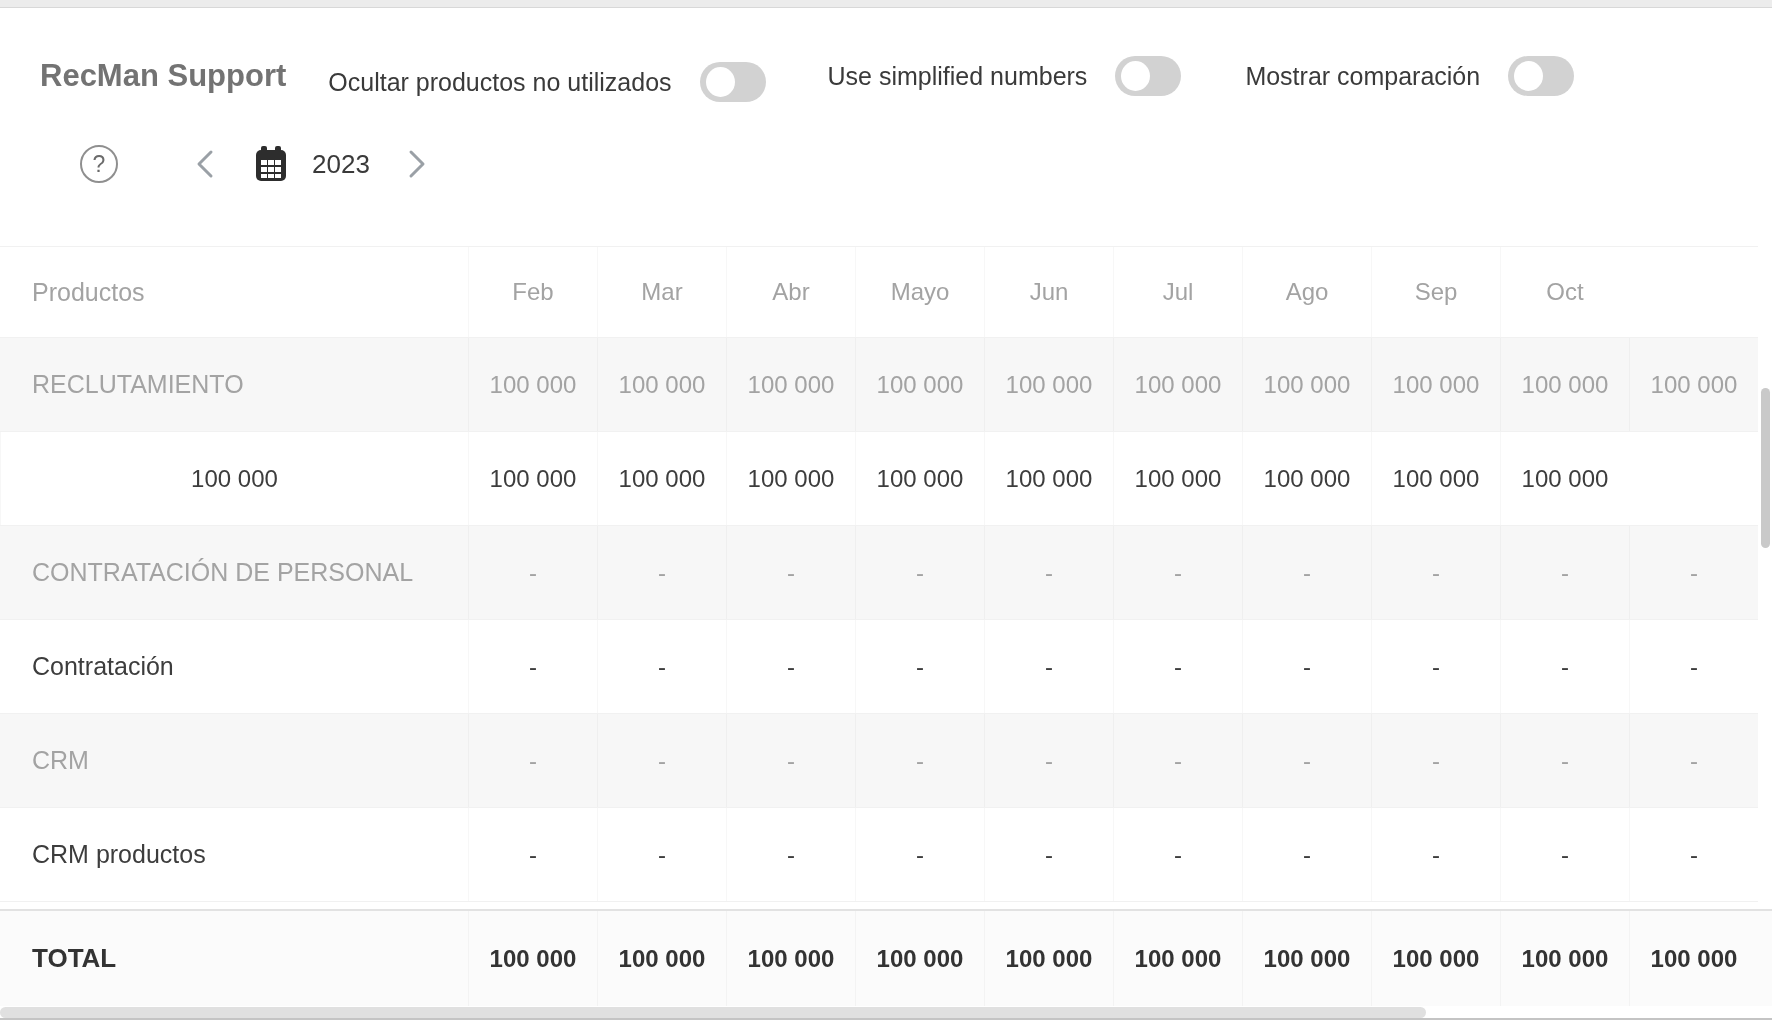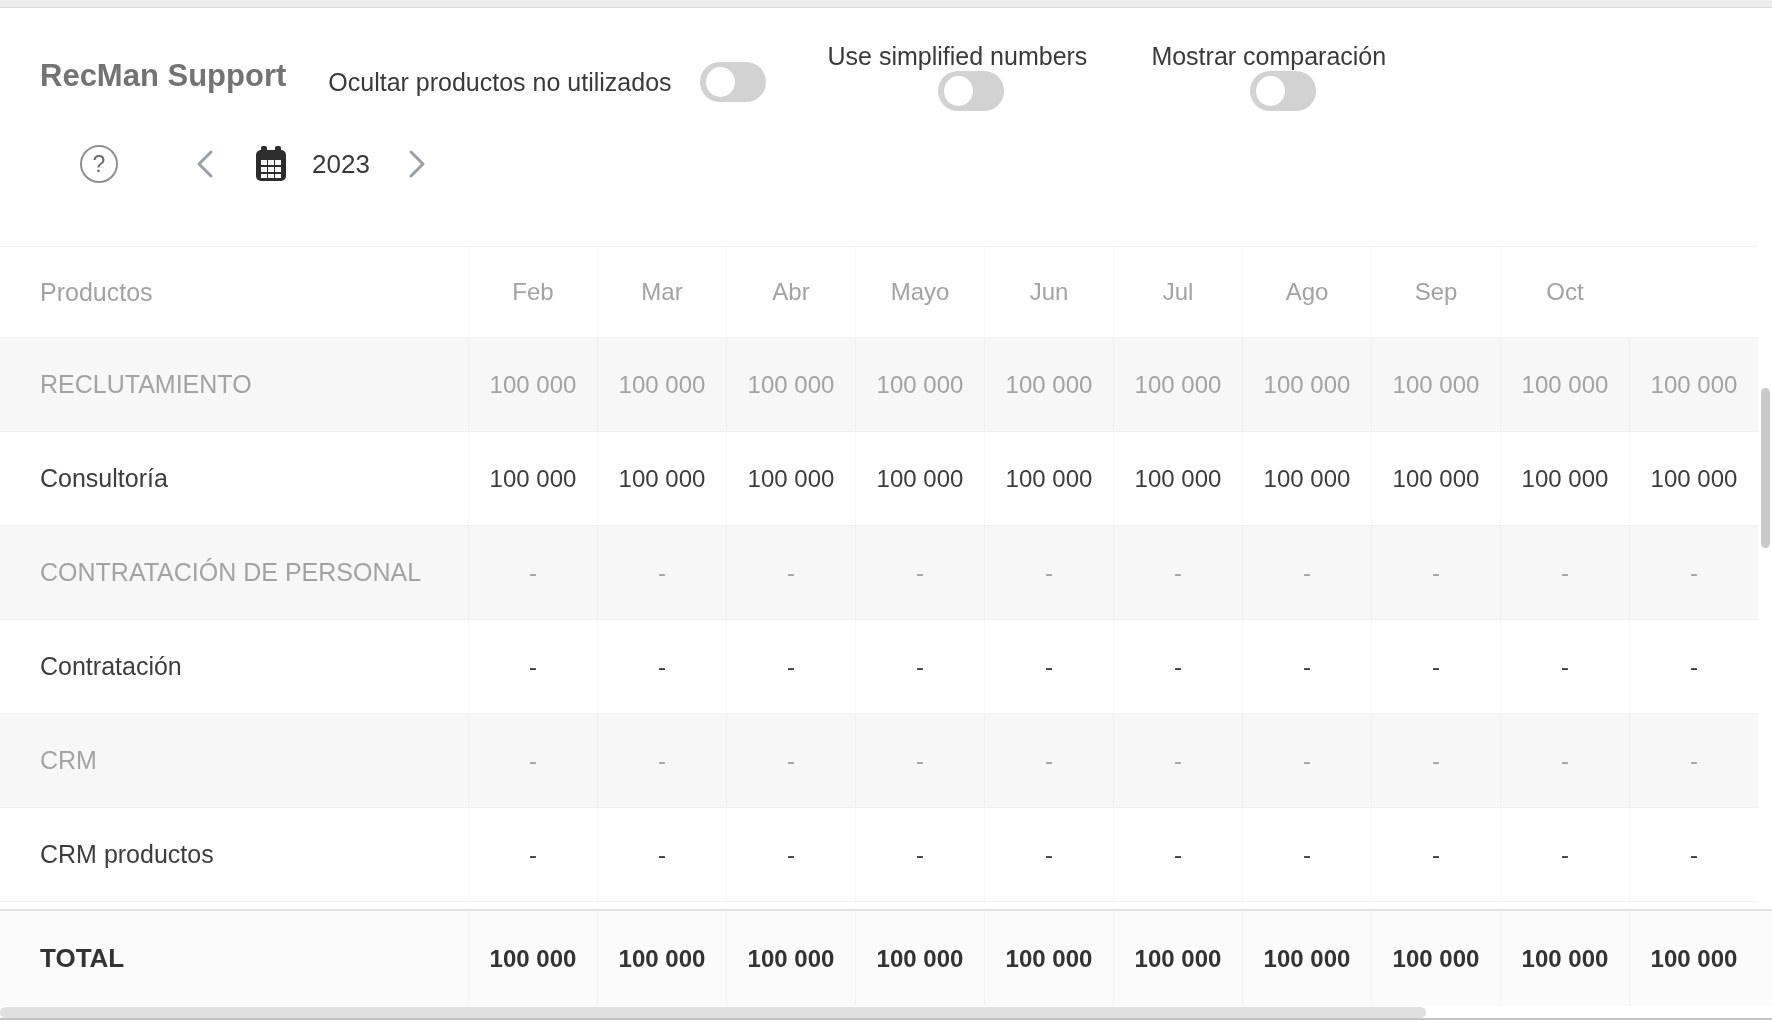--- a/index.html
+++ b/index.html
@@ -13,22 +13,22 @@
     color: #3d3d3d;
   }
 
   .top-strip { height: 8px; background: #ececec; border-bottom: 1px solid #d8d8d8; }
 
   
   .app-header { display: flex; align-items: center; margin: 46px 40px 0 40px; height: 44px; }
   .app-title { font-size: 31px; font-weight: 700; color: #737373; white-space: nowrap; }
   .toggle-group { display: flex; align-items: center; white-space: nowrap; }
   .toggle-group.g1 { margin-left: 42px; margin-top: 12px; }
-  .toggle-group.g2 { margin-left: 62px; flex-direction: column; }
-  .toggle-group.g3 { margin-left: 64px; flex-direction: column; }
+  .toggle-group.g2 { margin-left: 62px; }
+  .toggle-group.g3 { margin-left: 64px; }
   .toggle-label { font-size: 25px; color: #3a3a3a; }
   .toggle {
     width: 66px; height: 40px; border-radius: 20px;
     background: var(--toggle-track, #d2d2d2);
     margin-left: 28px; position: relative; cursor: pointer; flex: none;
   }
   .toggle .knob {
     position: absolute; left: 6px; top: 5px;
     width: 29px; height: 30px; border-radius: 50%; background: #ffffff;
   }
@@ -50,21 +50,21 @@
   .table { margin-top: 62px; width: 1758px; }
   .trow {
     display: grid;
     grid-template-columns: 468px repeat(10, 129px);
     align-items: stretch;
     height: 94px;
     border-bottom: 1px solid #f1f1f1;
   }
   .trow.header-row { height: 92px; border-top: 1px solid #f1f1f1; color: var(--text-gray, #a3a3a3); }
   .cell { display: flex; align-items: center; }
-  .label-cell { padding-left: 40px; font-size: 25px; text-align: right; }
+  .label-cell { padding-left: 32px; font-size: 25px; text-align: right; }
   .header-row .label-cell { font-size: 25px; }
   .month-cell {
     justify-content: center; text-align: center; font-size: 24px;
     border-left: 1px solid rgba(0,0,0,0.03);
   }
   .trow.cat { background: var(--stripe, #f7f7f7); color: var(--text-gray, #a3a3a3); }
   .trow.prod { background: #ffffff; color: var(--text-dark, #3d3d3d); }
 
   .gap { height: 7px; background: #ffffff; }
 
@@ -188,21 +188,20 @@
         <div class="cell month-cell">100 000</div>
         <div class="cell month-cell">100 000</div>
         <div class="cell month-cell">100 000</div>
         <div class="cell month-cell">100 000</div>
         <div class="cell month-cell">100 000</div>
         <div class="cell month-cell">100 000</div>
         <div class="cell month-cell">100 000</div>
         <div class="cell month-cell">100 000</div>
       </div>
       <div class="trow prod">
-        <div class="cell label-cell">Consultoría</div>
         <div class="cell month-cell">100 000</div>
         <div class="cell month-cell">100 000</div>
         <div class="cell month-cell">100 000</div>
         <div class="cell month-cell">100 000</div>
         <div class="cell month-cell">100 000</div>
         <div class="cell month-cell">100 000</div>
         <div class="cell month-cell">100 000</div>
         <div class="cell month-cell">100 000</div>
         <div class="cell month-cell">100 000</div>
         <div class="cell month-cell">100 000</div>

